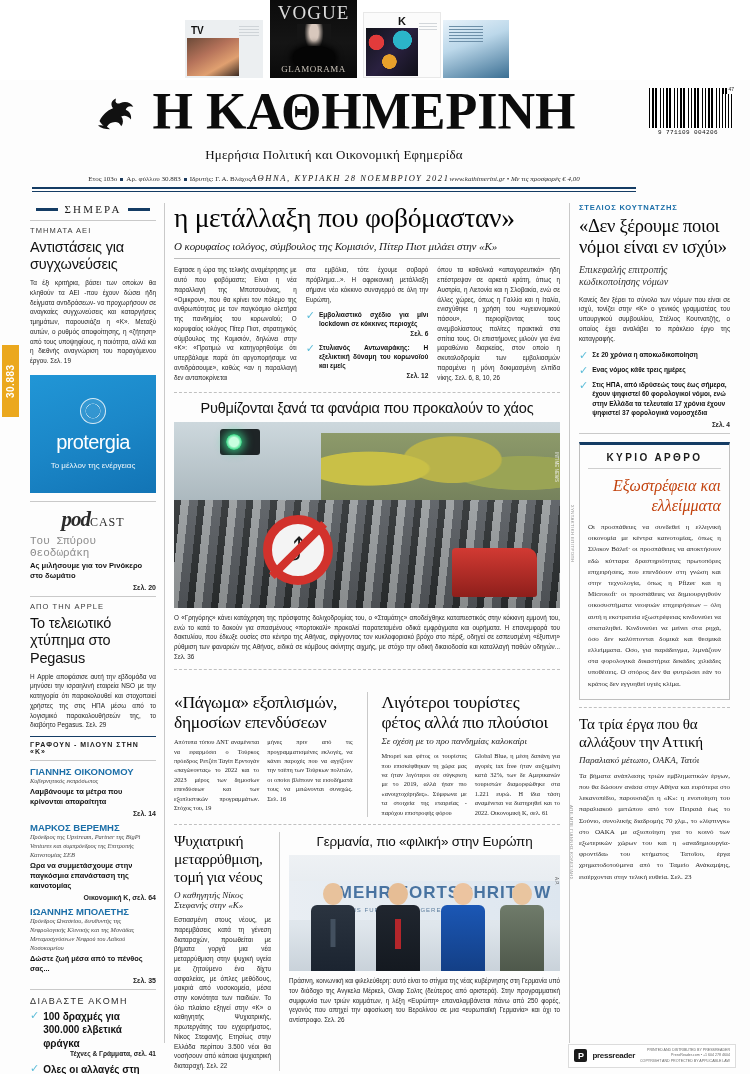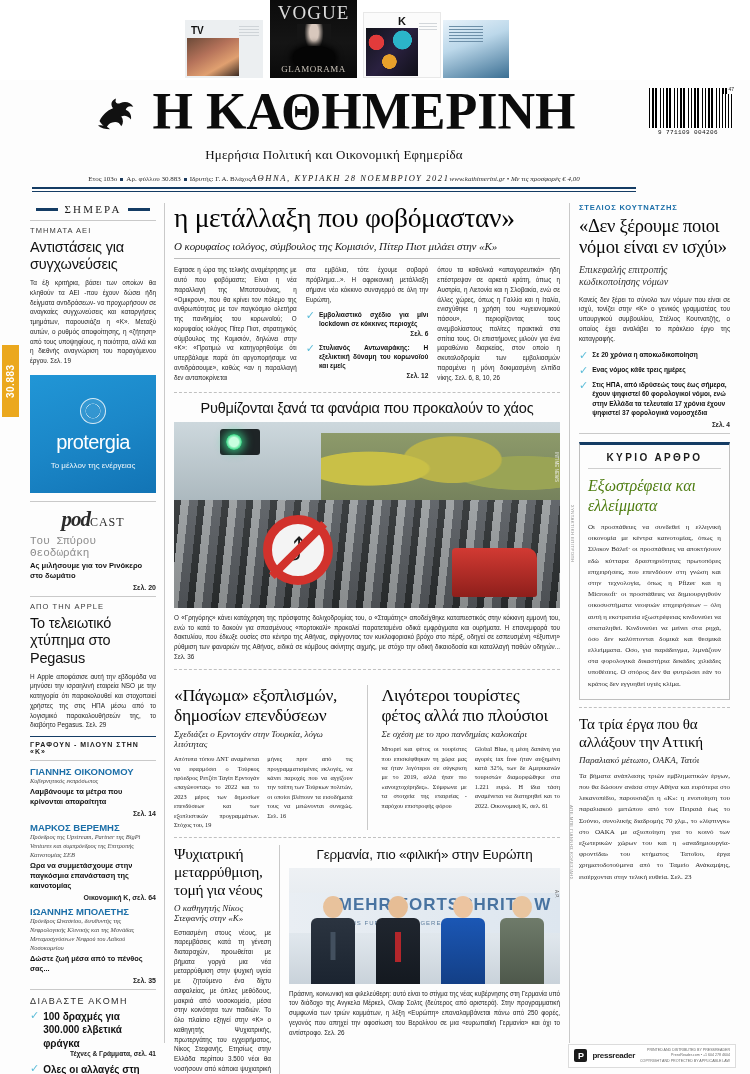--- a/index.html
+++ b/index.html
@@ -290,21 +290,21 @@
     width: 74px; height: 8px; background: #d2322c;
     transform: translate(-50%,-50%) rotate(-45deg);
   }
   .pt-credit {
     position: absolute; right: 1px; top: 30px; font-size: 4.5px; color: #eee;
     writing-mode: vertical-rl;
   }
   .caption {
     font-size: 6.3px; line-height: 1.55; color: #222; text-align: justify; margin-top: 5px;
   }
-  .sub2 { display: flex; gap: 14px; margin-top: 15px; }
+  .sub2 { display: flex; gap: 14px; margin-top: 22px; }
   .sub2 > div { flex: 1; }
   .sub2 .divider { flex: 0 0 1px; background: #c9c9c9; }
   .sec-head {
     font-family: "Liberation Serif", serif; font-size: 17.5px; line-height: 1.16;
     color: #0a0a0a; letter-spacing: -.3px;
   }
   .sec-sub {
     font-family: "Liberation Serif", serif; font-style: italic;
     font-size: 9px; color: #242424; margin-top: 4px;
   }
@@ -362,21 +362,21 @@
   .box-editorial {
     border: 1px solid #bfbfbf; border-top: 3px solid #143c64;
     padding: 7px 8px 9px; margin-top: 8px; position: relative;
   }
   .box-ed-head {
     text-align: center; font-size: 10px; letter-spacing: 2.4px; color: #1b1b1b;
     font-weight: bold; padding-bottom: 5px; border-bottom: 1px solid #cfcfcf;
   }
   .box-ed-title {
     font-family: "Liberation Serif", serif; font-style: italic; font-size: 16px;
-    text-align: left; line-height: 1.22; color: #4d7c0f; margin: 7px 0 7px;
+    text-align: right; line-height: 1.22; color: #c2410c; margin: 7px 0 7px;
   }
   .box-ed-body {
     font-family: "Liberation Serif", serif; font-size: 7px; line-height: 1.6;
     color: #1f1f1f; text-align: justify;
   }
   .vert-credit {
     position: absolute; left: -10px; top: 60px; font-size: 4.3px; color: #999;
     writing-mode: vertical-rl; letter-spacing: .4px;
   }
   .r-head3 {
@@ -596,21 +596,20 @@
           <div class="pt-credit">INTIME NEWS</div>
         </div>
         <div class="caption">Ο «Γρηγόρης» κάνει κατάχρηση της πρόσφατης δολιχοδρομίας του, ο «Σταμάτης» αποδείχθηκε καταπιεστικός στην κόκκινη εμμονή του, ενώ το κατά το δοκούν για σπασμένους «πορτοκαλί» προκαλεί παρατεταμένα οδικά εμφράγματα και ουρήματα. Η επανεμφορά του δακτυλίου, που έδιωξε ουσίες στο κέντρο της Αθήνας, σφίγγοντας τον κυκλοφοριακό βρόχο στο πέριξ, οδηγεί σε εσπευσμένη «έξυπνη» ρύθμιση των φαναριών της Αθήνας, ειδικά σε κόμβους ακίνητης αιχμής, με στόχο την οδική δικαιοδοσία και καταλλαγή παθών οδηγών... Σελ. 36</div>
       </div>
 
       <div class="dotted"></div>
 
       <div class="sub2">
         <div>
           <div class="sec-head">«Πάγωμα» εξοπλισμών, δημοσίων επενδύσεων</div>
-          <div class="sec-sub">Σχεδιάζει ο Ερντογάν στην Τουρκία, λόγω λιτότητας</div>
           <div class="two-col">
             <div>Απότυπα τύπου ΔΝΤ αναμένεται να εφαρμόσει ο Τούρκος πρόεδρος Ρετζέπ Ταγίπ Ερντογάν «παγώνοντας» το 2022 και το 2023 μέρος των δημοσίων επενδύσεων και των εξοπλιστικών προγραμμάτων. Στόχος του, 19</div>
             <div>μήνες πριν από τις προγραμματισμένες εκλογές, να κάνει παροχές που να αγγίζουν την τσέπη των Τούρκων πολιτών, οι οποίοι βλέπουν τα εισοδήματά τους να μειώνονται συνεχώς. Σελ. 16</div>
           </div>
         </div>
         <div class="divider"></div>
         <div>
           <div class="sec-head">Λιγότεροι τουρίστες φέτος αλλά πιο πλούσιοι</div>
           <div class="sec-sub">Σε σχέση με το προ πανδημίας καλοκαίρι</div>
           <div class="two-col">

